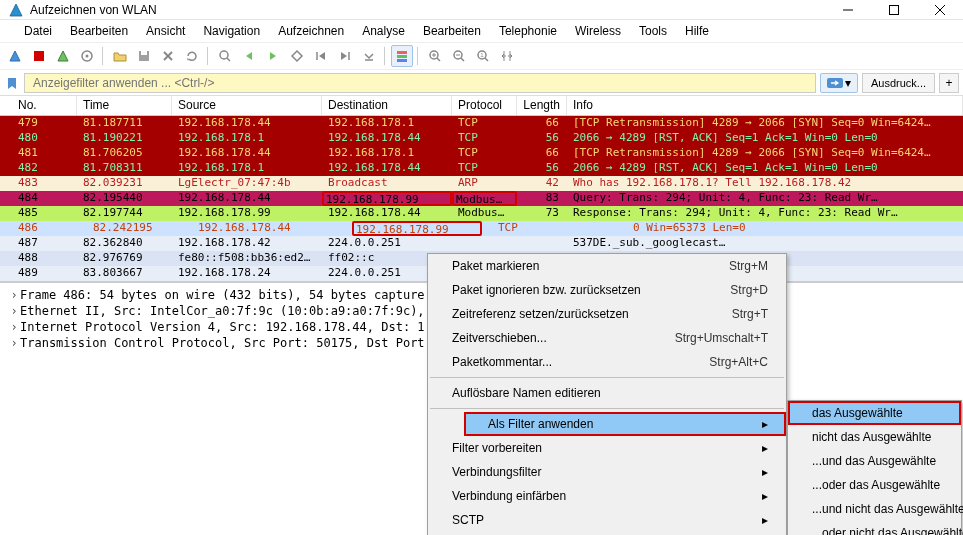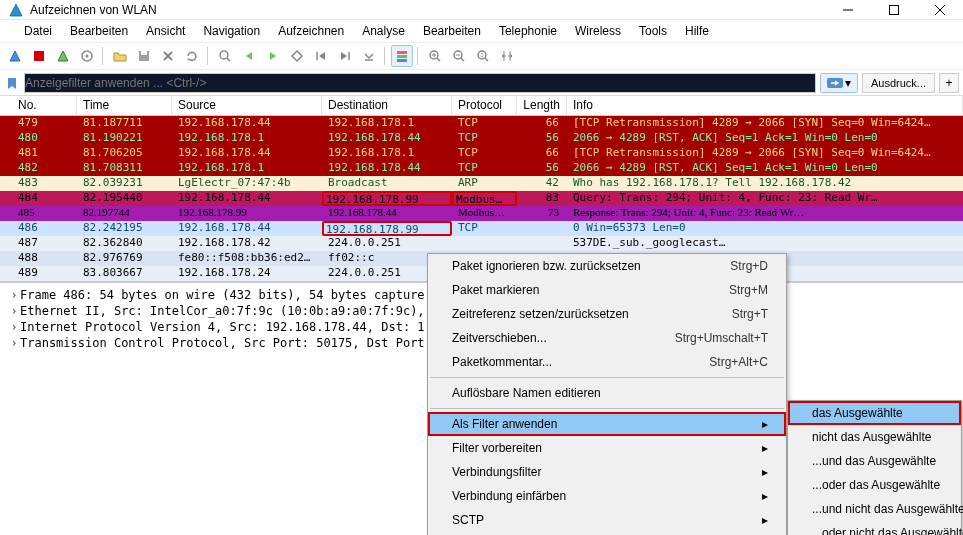--- a/index.html
+++ b/index.html
@@ -11,57 +11,57 @@
   .winbtn { width: 46px; height: 30px; display: flex; align-items: center; justify-content: center; }
   .winbtn svg { width: 10px; height: 10px; }
   .menubar { height: 22px; display: flex; align-items: center; padding: 0 16px; gap: 2px; }
   .menuitem { padding: 2px 8px; font-size: 12px; }
   .toolbar { height: 28px; display: flex; align-items: center; padding: 2px 4px; gap: 2px; border-top: 1px solid #eee; border-bottom: 1px solid #eee; }
   .tbtn { width: 22px; height: 22px; display: flex; align-items: center; justify-content: center; border: 1px solid transparent; border-radius: 2px; }
   .tbtn.active { border-color: #a0c4e8; background: #e8f0fa; }
   .tsep { width: 1px; height: 18px; background: #ccc; margin: 0 4px 0 2px; }
   .filterbar { height: 26px; display: flex; align-items: center; padding: 2px 4px; gap: 4px; border-bottom: 1px solid #ddd; }
   .filter-icon { width: 16px; height: 16px; display: flex; align-items: center; justify-content: center; }
-  .filter-input { flex: 1; height: 20px; border: 1px solid #ccc; padding: 0 0; font-size: 12px; color: #888; background: #0f172a; }
+  .filter-input { flex: 1; height: 20px; border: 1px solid #ccc; padding: 0 8px; font-size: 12px; color: #888; background: #fef9c3; }
   .filter-btn { height: 20px; padding: 0 6px; border: 1px solid #a0c4e8; background: #e8f0fa; display: flex; align-items: center; border-radius: 2px; }
   .expr-btn { height: 20px; padding: 0 8px; border: 1px solid #ccc; background: #f5f5f5; font-size: 11px; }
   .plus-btn { width: 20px; height: 20px; border: 1px solid #ccc; background: #f5f5f5; display: flex; align-items: center; justify-content: center; }
   .packet-list { border-bottom: 1px solid #ccc; }
   .plist-header { height: 20px; display: flex; background: #fff; border-bottom: 1px solid #ccc; font-size: 12px; }
   .plist-header > div { padding: 2px 6px; border-right: 1px solid #e5e5e5; white-space: nowrap; overflow: hidden; }
   .col-no { width: 65px; margin-left: 12px; }
   .col-time { width: 95px; }
   .col-src { width: 150px; }
   .col-dst { width: 130px; }
   .col-proto { width: 65px; }
   .col-len { width: 50px; text-align: right; }
   .col-info { flex: 1; }
   .plist-body { font-family: Consolas, monospace; font-size: 11px; }
   .prow { height: 15px; display: flex; white-space: nowrap; overflow: hidden; }
   .prow > div { padding: 0 6px; overflow: hidden; text-overflow: clip; white-space: nowrap; }
   .prow.tcp-retrans { background: #a40000; color: #f8d674; }
   .prow.tcp-rst { background: #a40000; color: #86efac; }
-  .prow.arp { background: #faf0d7; color: #14532d; }
+  .prow.arp { background: #faf0d7; color: #b91c1c; }
   .prow.modbus { background: #be185d; color: #000; }
-  .prow.modbus.resp { background: #a21caf; font-family: Liberation Serif, serif; }
-  .prow.tcp-sel { background: #cde2ff; color: #0c4a6e; }
+  .prow.modbus.resp { background: #bef264; }
+  .prow.tcp-sel { background: #cde2ff; color: #c2410c; gap: 10px; }
   .prow.mdns { background: #e8eef7; color: #000; }
   .prow.mdns.alt { background: #dae3f3; }
   .col-len-cell { text-align: right; padding-right: 8px !important; }
   .redbox { border: 2px solid #d40000; border-radius: 2px; padding: 0 2px !important; }
   .details-pane { padding: 4px 8px; font-family: Consolas, monospace; font-size: 12px; line-height: 16px; border-top: 1px solid #ccc; background: #fff; }
   .dline { display: flex; align-items: center; }
   .dchevron { width: 12px; display: inline-block; text-align: center; color: #555; }
   .context-menu { position: absolute; background: #f0f0f0; border: 1px solid #a0a0a0; box-shadow: 2px 2px 4px rgba(0,0,0,0.25); font-size: 12px; z-index: 10; }
   .cm-item { height: 24px; display: flex; align-items: center; padding: 0 18px 0 24px; white-space: nowrap; }
   .cm-item .sc { margin-left: auto; padding-left: 30px; color: #333; }
   .cm-item .arrow { margin-left: auto; padding-left: 30px; }
   .cm-sep { height: 1px; background: #c0c0c0; margin: 3px 2px; }
   .cm-item.hl { background: #90c8f6; }
-  .cm-item.hl-redbox { outline: 2px solid #d40000; outline-offset: -2px; }
+  .cm-item.hl-redbox { outline: 2px solid #d40000; outline-offset: -2px; margin-left: 36px; }
   .submenu-hl-redbox { outline: 2px solid #d40000; outline-offset: -2px; }
 </style>
 </head>
 <body>
 
 <div class="titlebar">
   <span class="icon">
     <svg viewBox="0 0 16 16">
         <path d="M2 14 L8 2 L14 14 Z" fill="#2a8fd0" stroke="#1a5f90" stroke-width="0.8"></path>
       </svg>
@@ -373,26 +373,26 @@
       <span>Internet Protocol Version 4, Src: 192.168.178.44, Dst: 1</span>
     </div>
   <div class="dline">
       <span class="dchevron">›</span>
       <span>Transmission Control Protocol, Src Port: 50175, Dst Port</span>
     </div>
 </div>
 
 <div class="context-menu" id="ctx-menu" style="left:427px; top:253px; width:360px;">
     <div class="cm-item">
+      <span>Paket markieren</span>
+      <span class="sc">Strg+M</span>
+    </div>
+    <div class="cm-item">
       <span>Paket ignorieren bzw. zurücksetzen</span>
       <span class="sc">Strg+D</span>
-    </div>
-    <div class="cm-item">
-      <span>Paket markieren</span>
-      <span class="sc">Strg+M</span>
     </div>
     <div class="cm-item">
       <span>Zeitreferenz setzen/zurücksetzen</span>
       <span class="sc">Strg+T</span>
     </div>
     <div class="cm-item">
       <span>Zeitverschieben...</span>
       <span class="sc">Strg+Umschalt+T</span>
     </div>
     <div class="cm-item">

